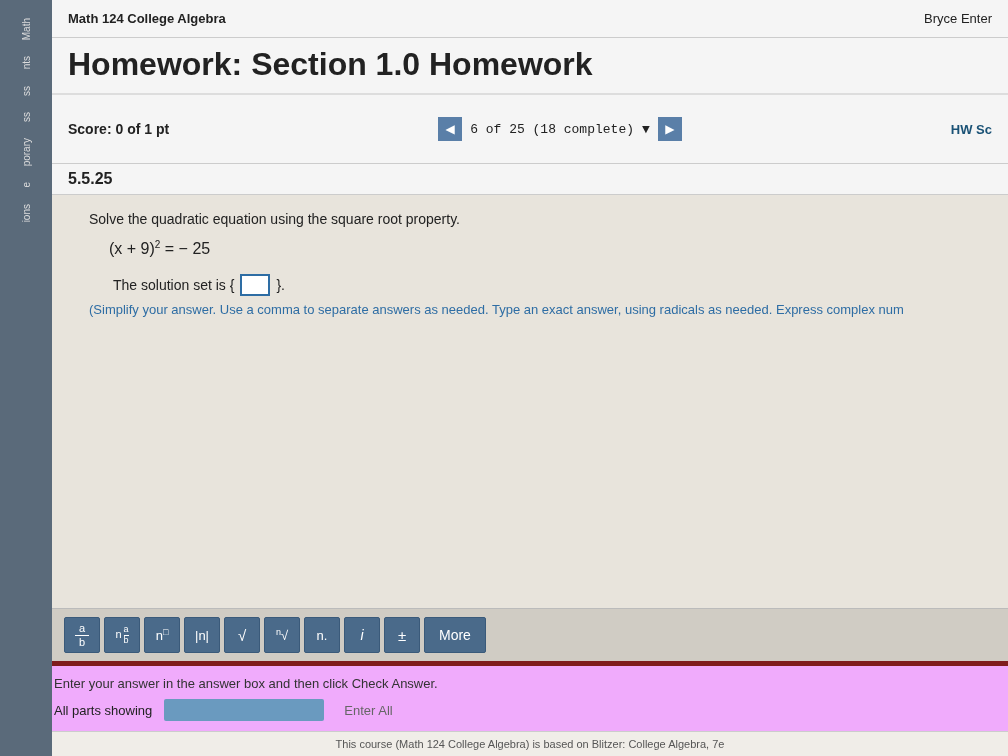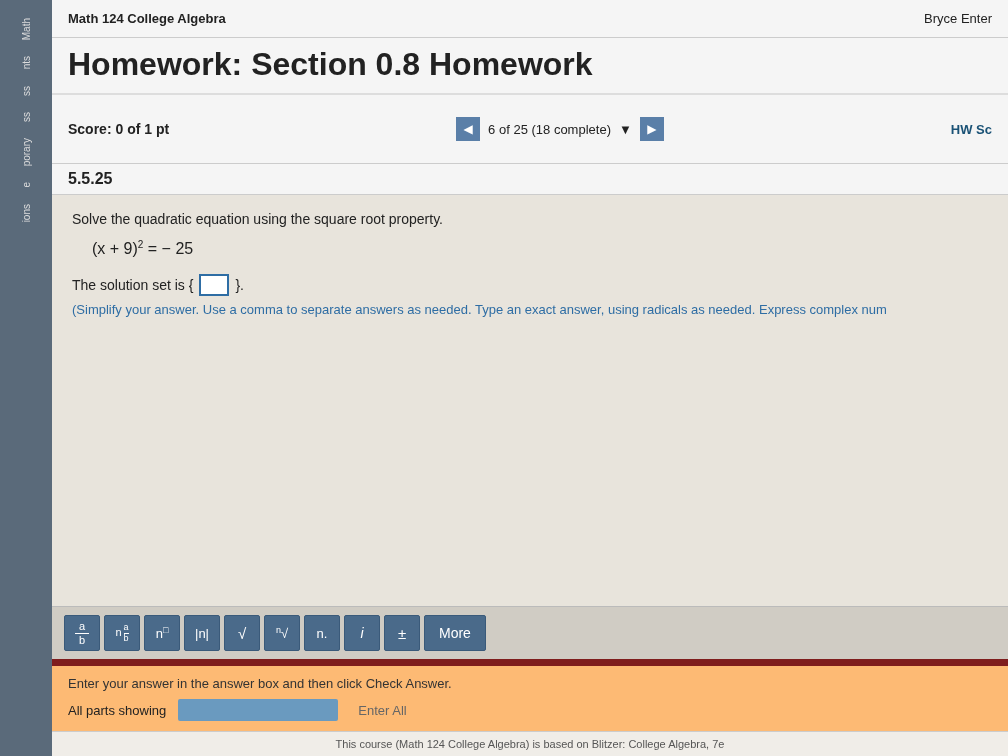--- a/index.html
+++ b/index.html
@@ -102,20 +102,21 @@
       align-items: center;
       justify-content: center;
     }
 
     .nav-label {
       font-size: 13px;
       color: #222;
       display: flex;
       align-items: center;
       gap: 8px;
+      font-family: Liberation Mono, monospace;
     }
 
     .hw-score-link {
       font-size: 13px;
       color: #1a5276;
       font-weight: bold;
       text-decoration: none;
     }
 
     
@@ -128,21 +129,21 @@
     .problem-number {
       font-size: 16px;
       font-weight: bold;
       color: #222;
     }
 
     
     .content-area {
       flex: 1;
       background: #e8e4dc;
-      padding: 16px 20px;
+      padding: 16px 37px;
       position: relative;
       overflow: hidden;
     }
 
     .problem-instructions {
       font-size: 14px;
       color: #222;
       margin-bottom: 12px;
     }
 
@@ -158,20 +159,21 @@
     }
 
     .solution-line {
       font-size: 14px;
       color: #222;
       display: flex;
       align-items: center;
       gap: 4px;
       margin-bottom: 6px;
       flex-wrap: wrap;
+      margin-left: 24px;
     }
 
     .answer-box {
       display: inline-block;
       width: 30px;
       height: 22px;
       border: 2px solid #2e6da4;
       background: white;
       vertical-align: middle;
       margin: 0 2px;
@@ -211,23 +213,23 @@
 
     .math-btn.more-btn {
       background: #4a6a8a;
       padding: 6px 14px;
       font-size: 14px;
       font-weight: normal;
     }
 
     
     .bottom-area {
-      background: #fdba74;
-      border-top: 7px solid #7f1d1d;
-      padding: 10px 16px;
+      background: #f0abfc;
+      border-top: 5px solid #7f1d1d;
+      padding: 10px 2px;
     }
 
     .enter-answer-text {
       font-size: 13px;
       color: #333;
       margin-bottom: 8px;
     }
 
     .all-parts-row {
       display: flex;
@@ -291,21 +293,21 @@
 </div>
 
 <div class="main">
 
   <div class="top-bar">
     <span class="top-bar-title">Math 124 College Algebra</span>
     <span class="top-bar-user">Bryce Enter</span>
   </div>
 
   <div class="page-title-bar">
-    <h1 class="page-title">Homework: Section 0.8 Homework</h1>
+    <h1 class="page-title">Homework: Section 1.0 Homework</h1>
   </div>
 
   <div class="score-nav-bar">
     <span class="score-text">
       <span>Score:</span>
       <span>0 of 1 pt</span>
     </span>
     <div class="nav-controls">
       <button class="nav-btn">◀</button>
       <span class="nav-label">

